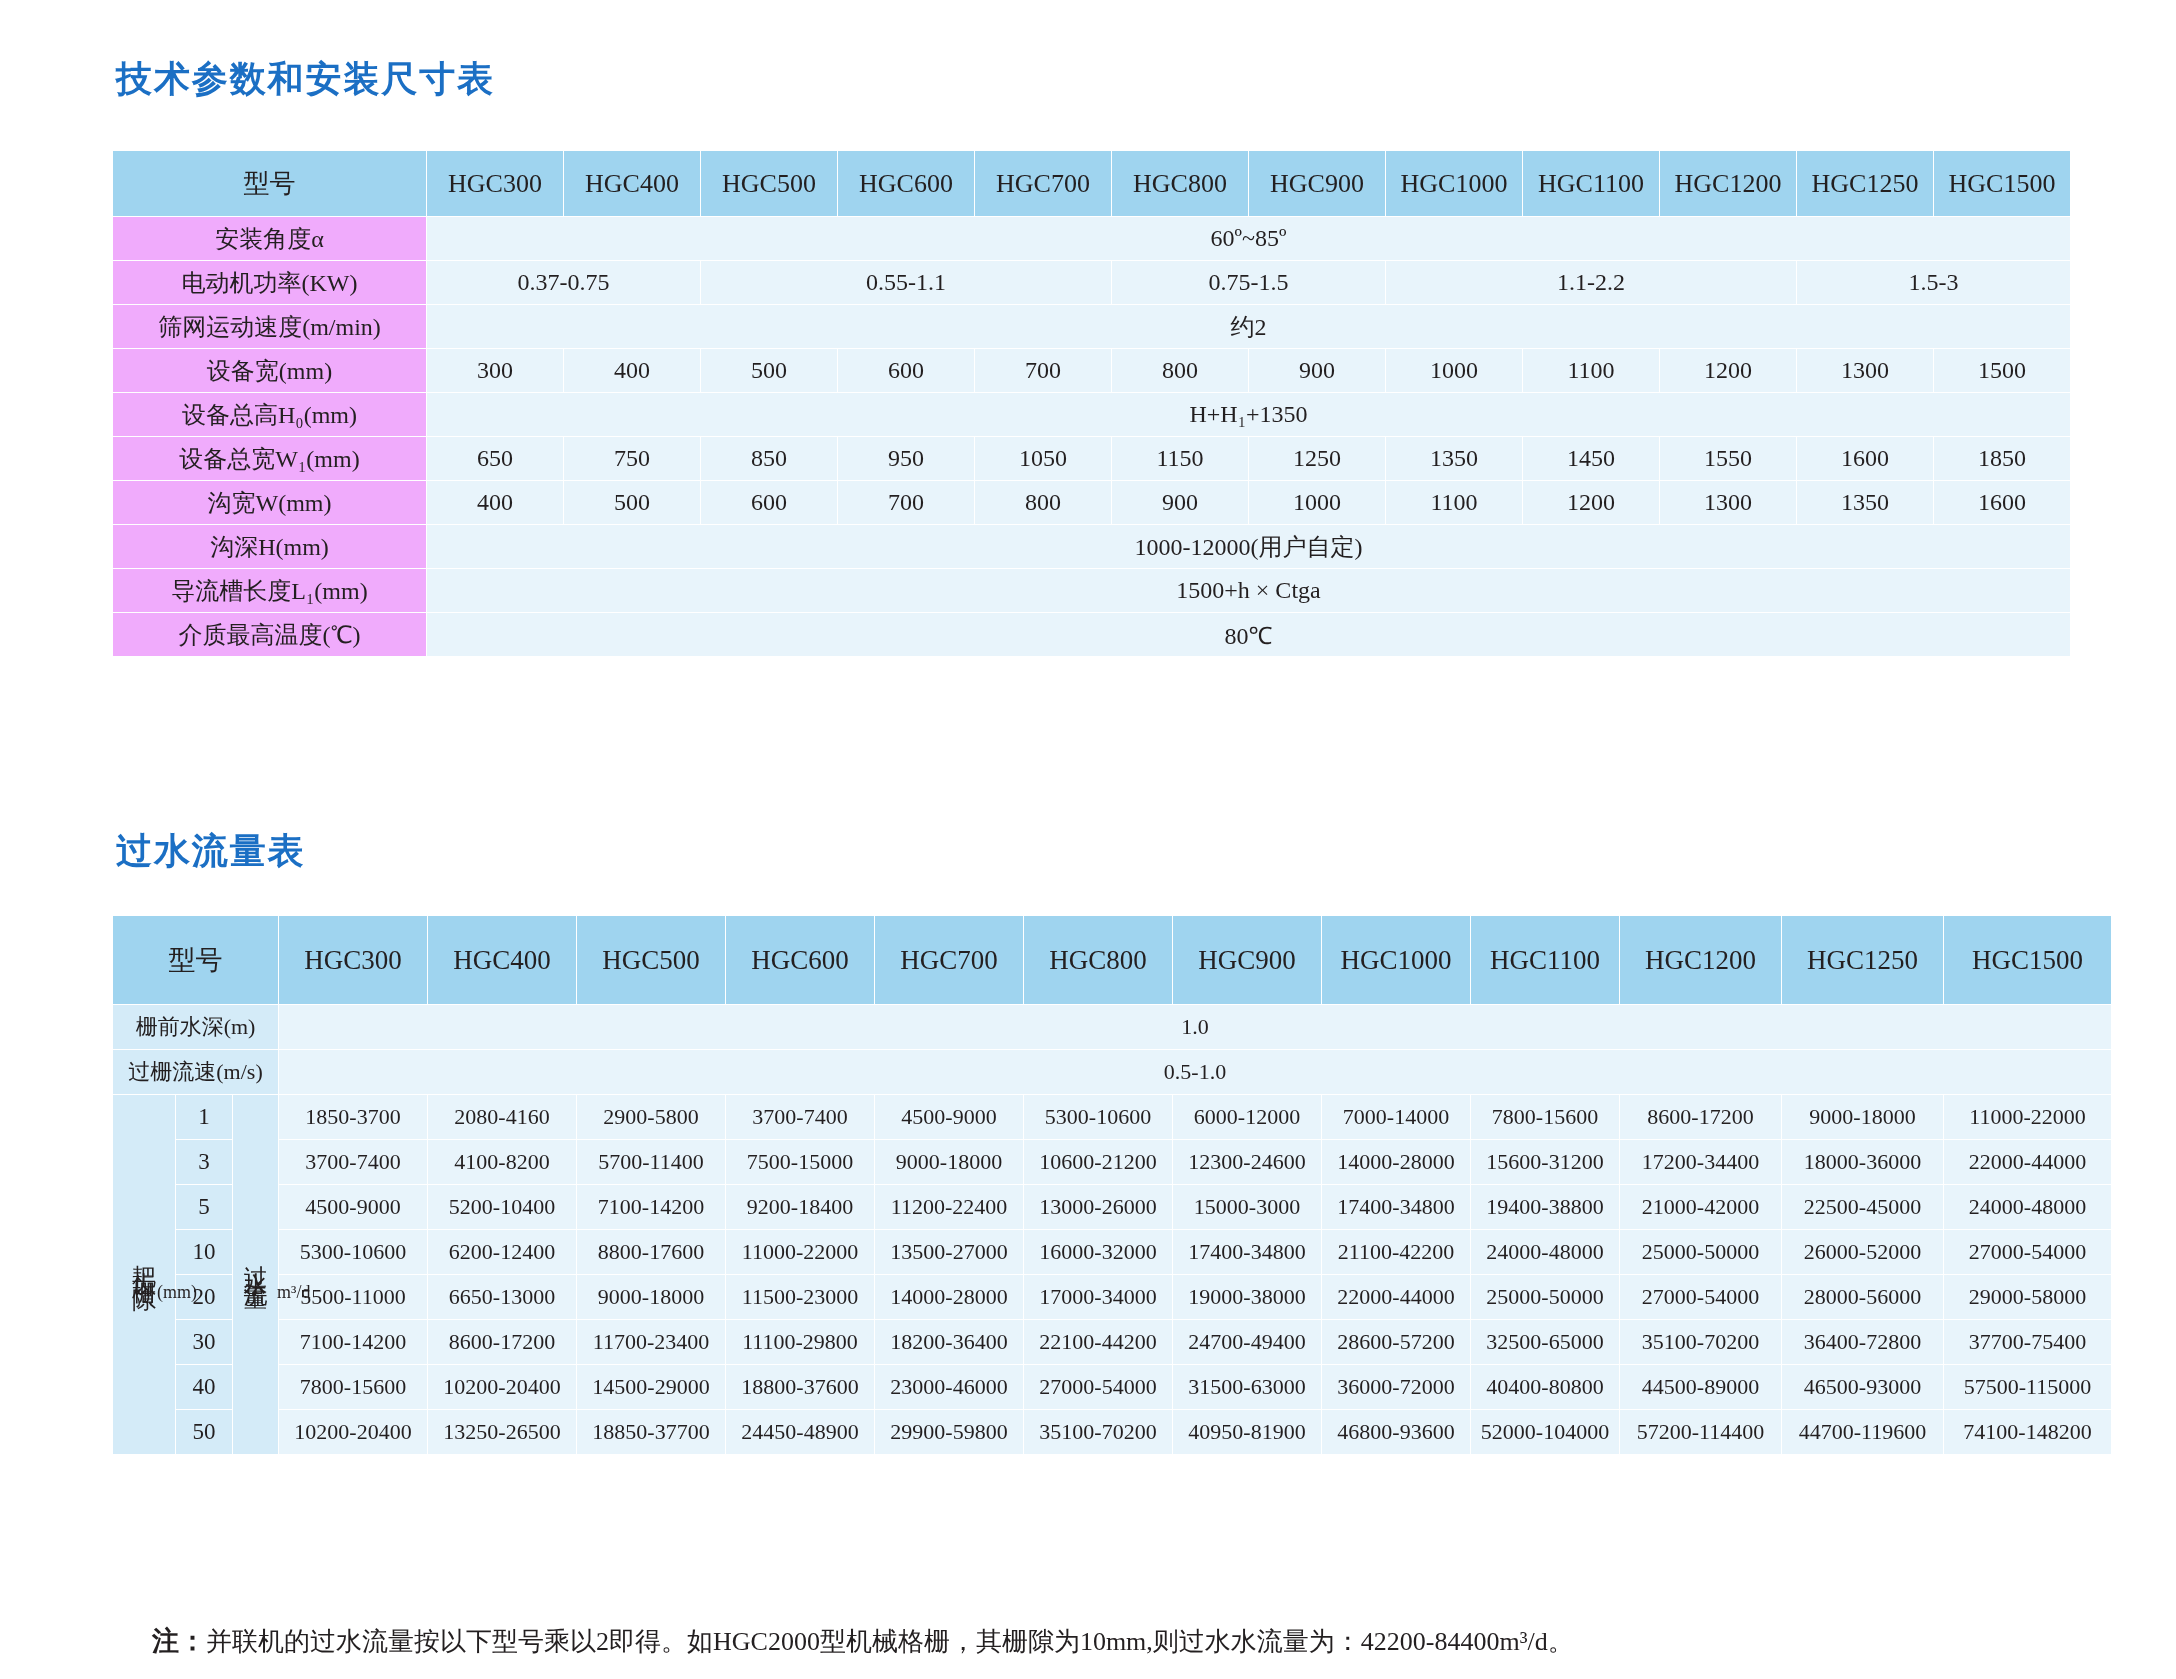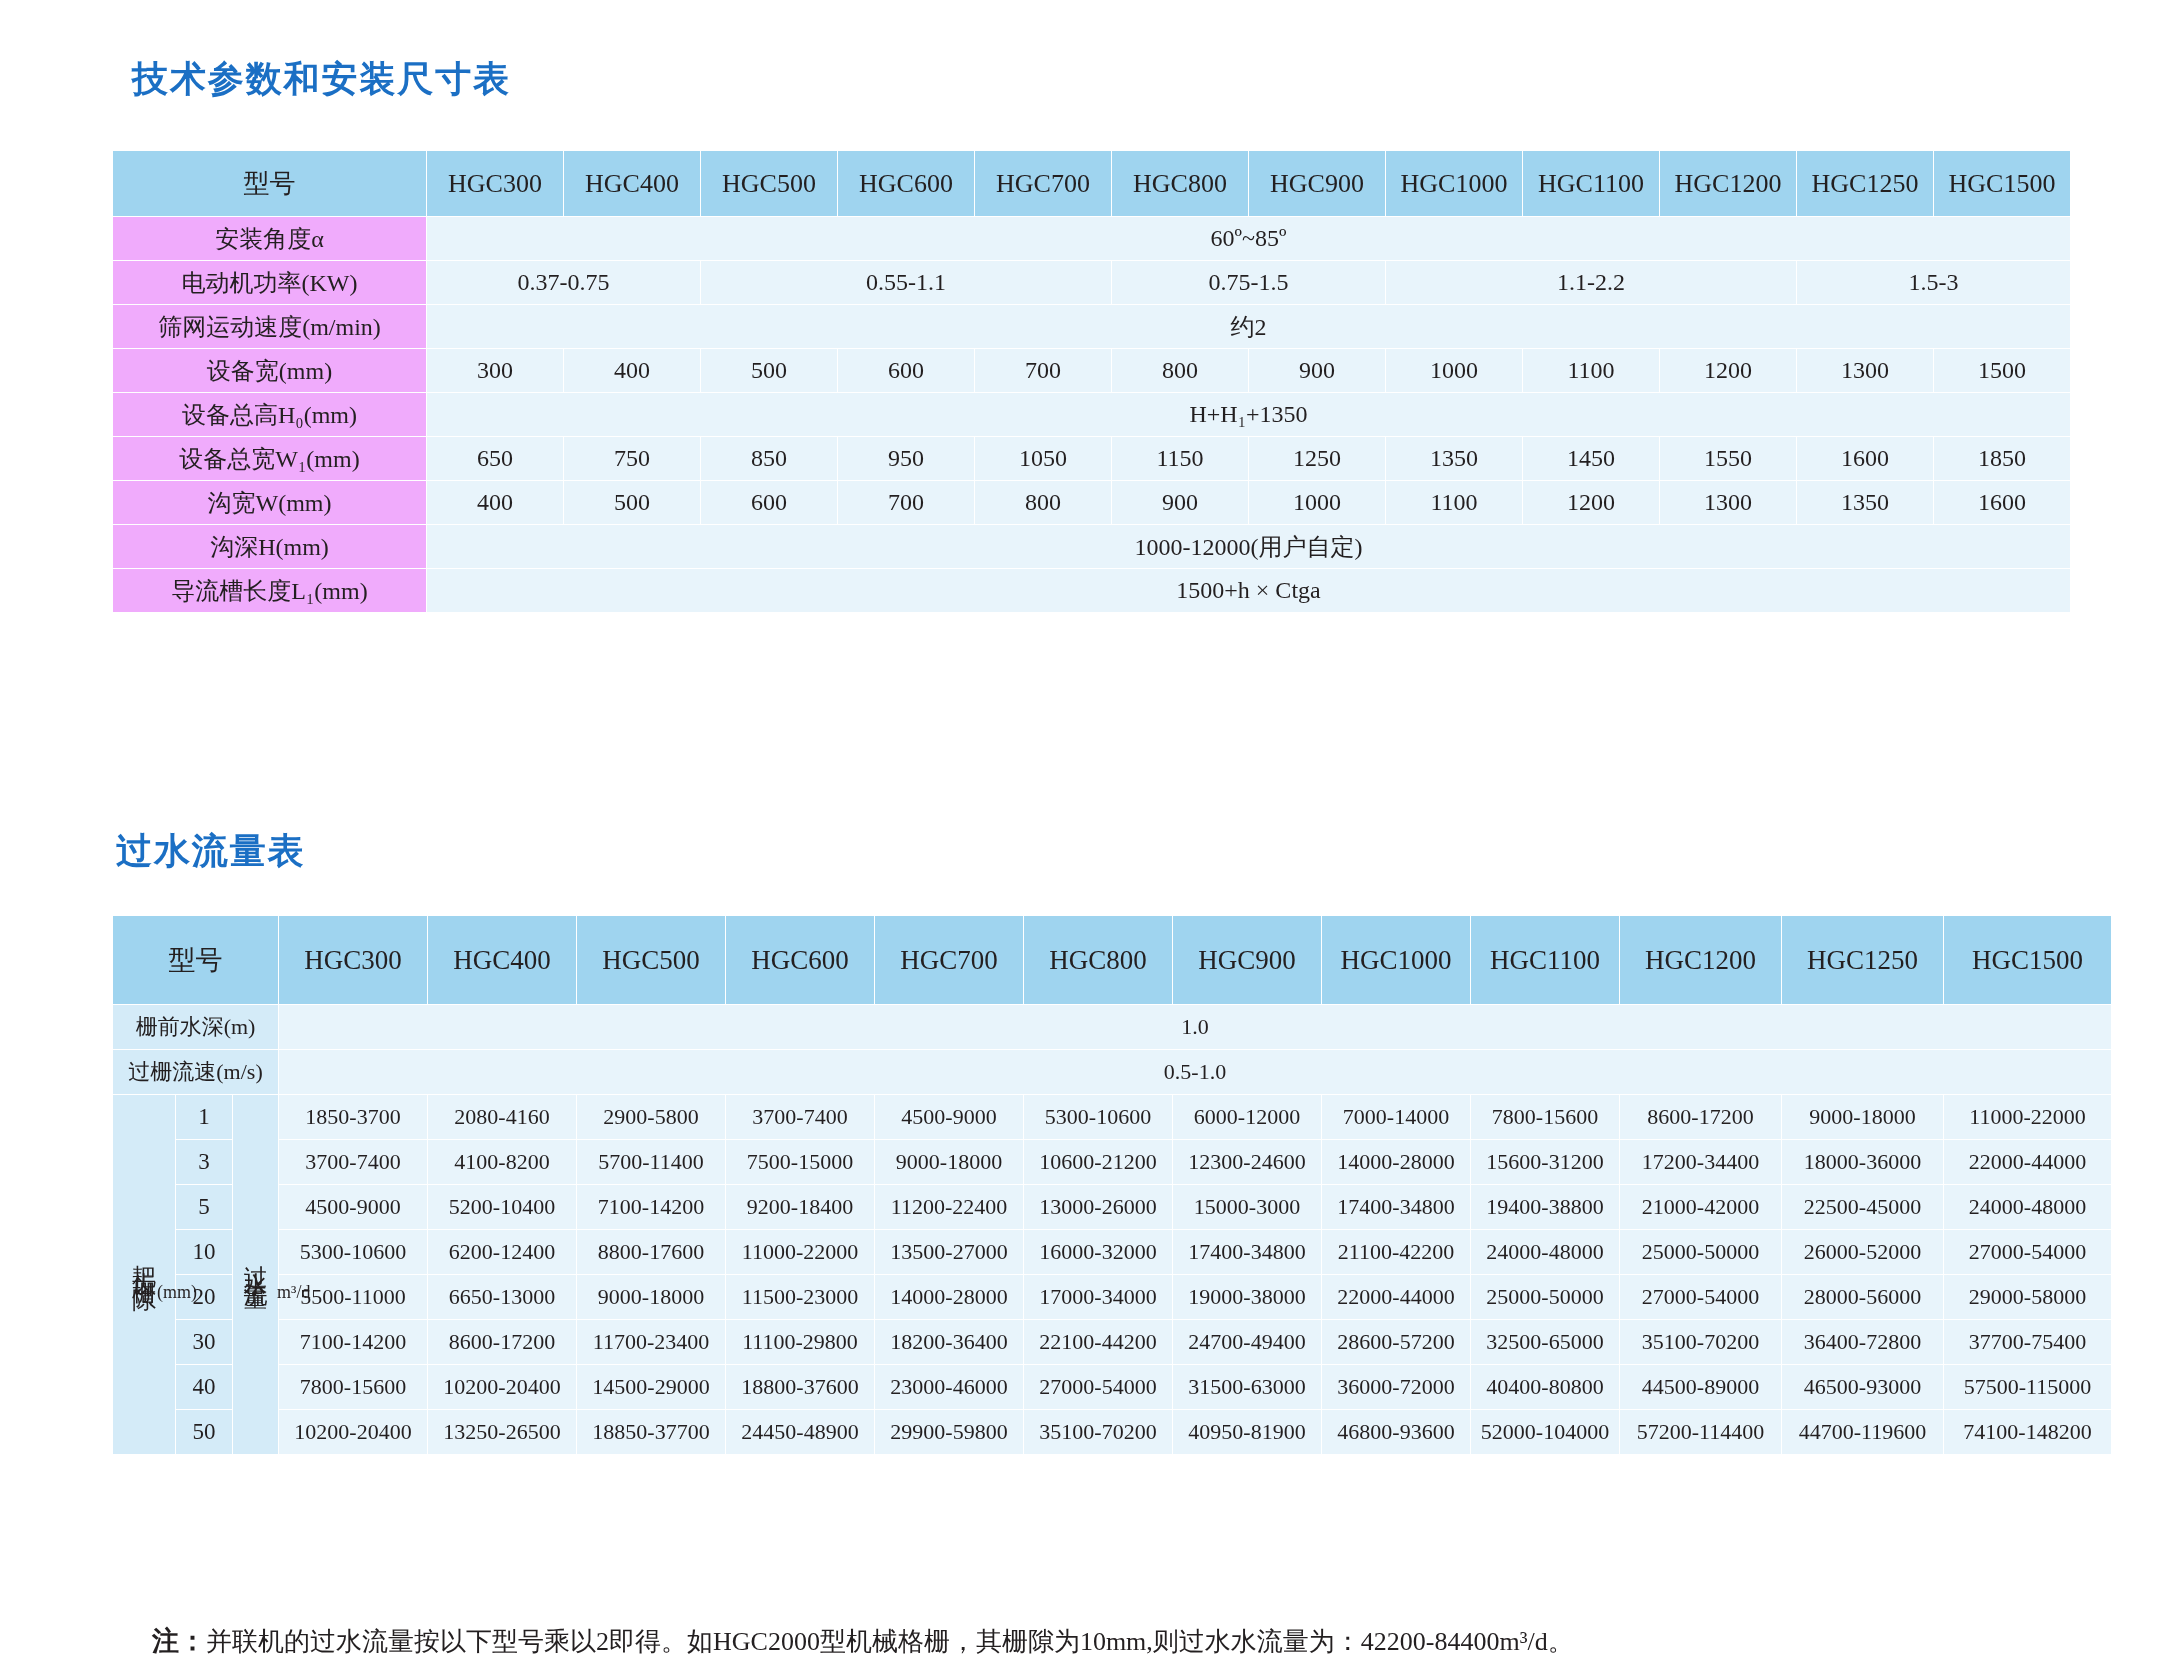--- a/index.html
+++ b/index.html
@@ -21,21 +21,21 @@
     box-sizing: border-box;
     padding: 0 114px;
   }
   .section-title {
     color: #1b6fc4;
     font-family: "DejaVu Sans", sans-serif;
     font-weight: bold;
     font-size: 36px;
     letter-spacing: 1.9px;
   }
-  #title-tech { position: absolute; left: 132px; top: 55px; }
+  #title-tech { position: absolute; left: 116px; top: 55px; }
   #title-flow { position: absolute; left: 116px; top: 827px; }
 
   table {
     border-collapse: collapse;
     table-layout: fixed;
   }
   
   #tech-table {
     position: absolute;
     left: 112px;
@@ -227,20 +227,24 @@
         <td>1350</td>
         <td>1600</td>
       </tr>
       <tr>
         <td class="rowlabel">沟深H(mm)</td>
         <td colspan="12">1000-12000(用户自定)</td>
       </tr>
       <tr>
         <td class="rowlabel">导流槽长度L₁(mm)</td>
         <td colspan="12">1500+h × Ctga</td>
+      </tr>
+      <tr>
+        <td class="rowlabel">介质最高温度(℃)</td>
+        <td colspan="12">80℃</td>
       </tr>
     </tbody>
   </table>
 
   <div class="section-title" id="title-flow">过水流量表</div>
 
   <table id="flow-table">
     <colgroup>
       <col style="width:63px">
         <col style="width:57px">

